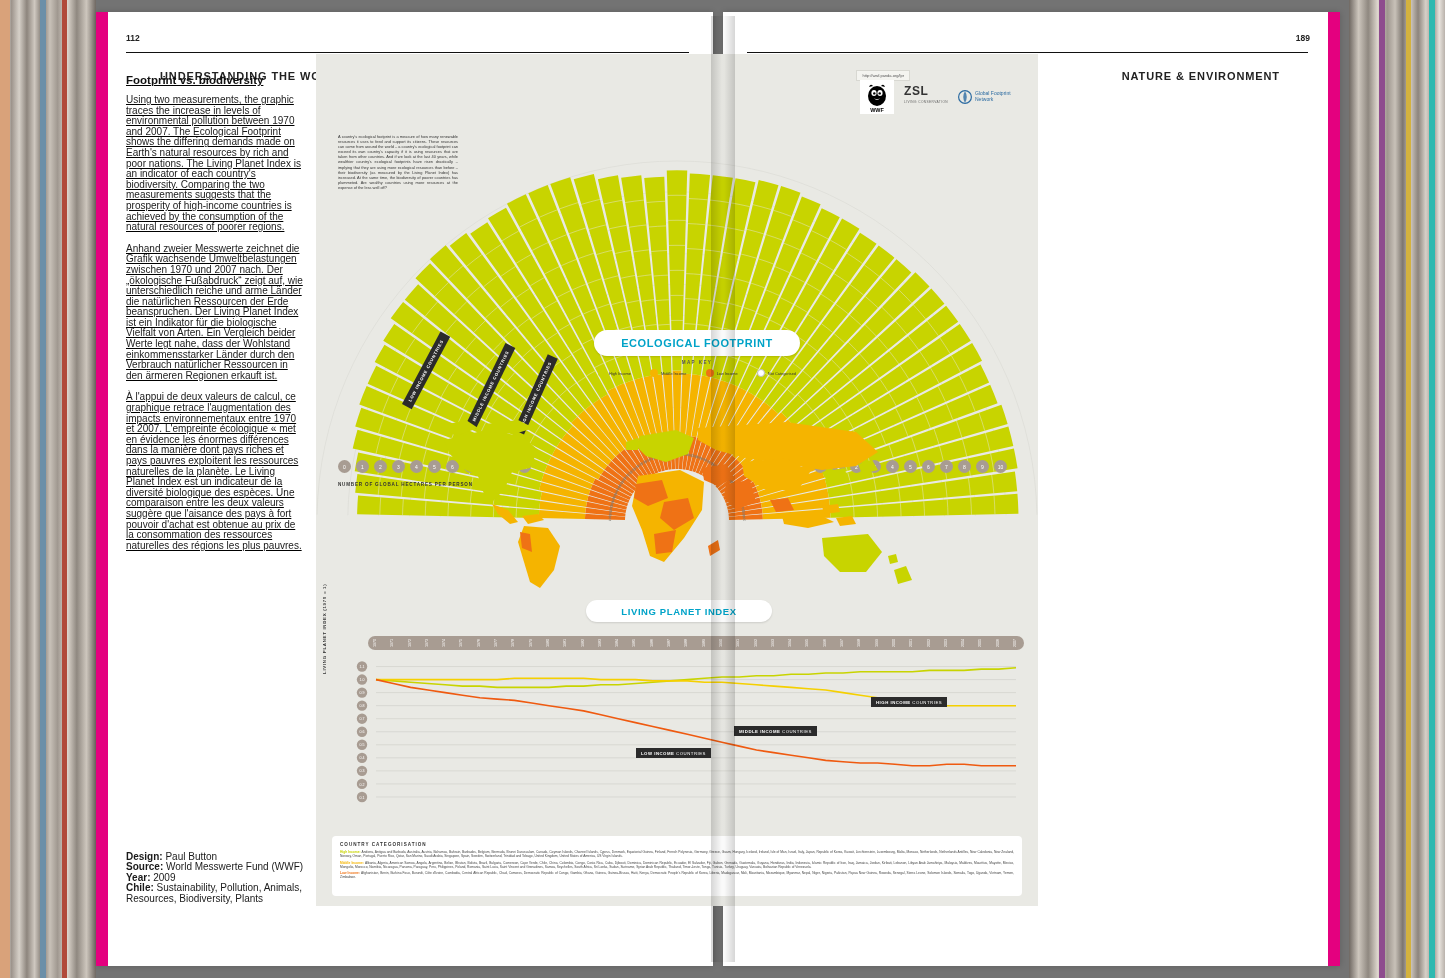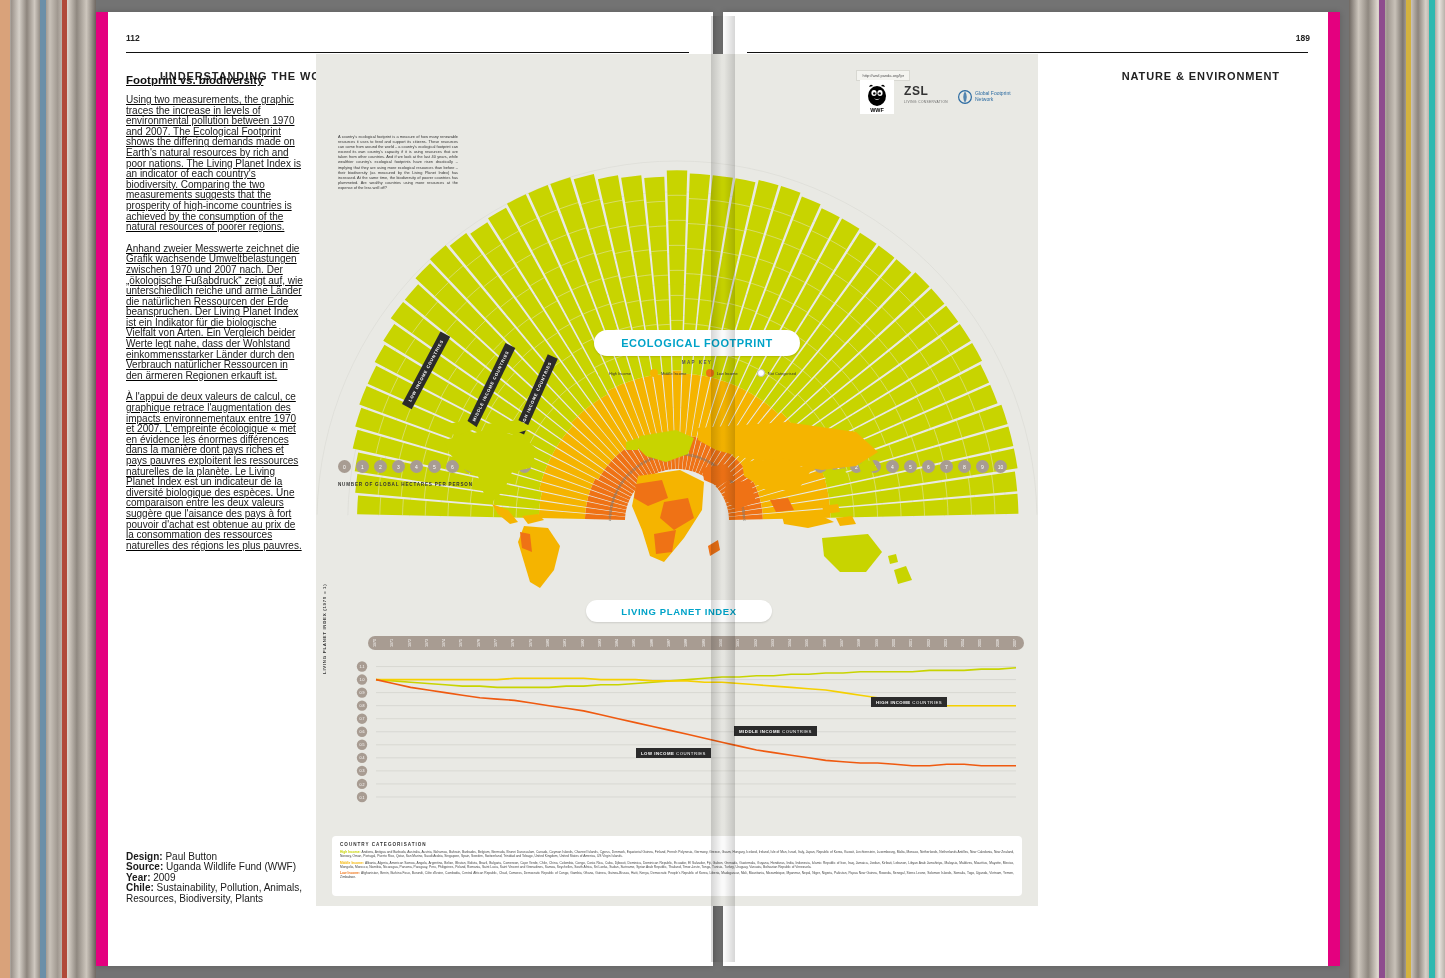--- a/index.html
+++ b/index.html
@@ -192,21 +192,21 @@
       <p>À l'appui de deux valeurs de calcul, ce graphique retrace l'augmentation des impacts environnementaux entre 1970 et 2007. L'empreinte écologique « met en évidence les énormes différences dans la manière dont pays riches et pays pauvres exploitent les ressources naturelles de la planète. Le Living Planet Index est un indicateur de la diversité biologique des espèces. Une comparaison entre les deux valeurs suggère que l'aisance des pays à fort pouvoir d'achat est obtenue au prix de la consommation des ressources naturelles des régions les plus pauvres.</p>
     </div>
 
     <div class="credits">
       <div>
         <b>Design:</b>
         <span>Paul Button</span>
       </div>
       <div>
         <b>Source:</b>
-        <span>Uganda Wildlife Fund (WWF)</span>
+        <span>World Messwerte Fund (WWF)</span>
       </div>
       <div>
         <b>Year:</b>
         <span>2009</span>
       </div>
       <div>
         <b>Chile:</b>
         <span>Sustainability, Pollution, Animals, Resources, Biodiversity, Plants</span>
       </div>
     </div>

